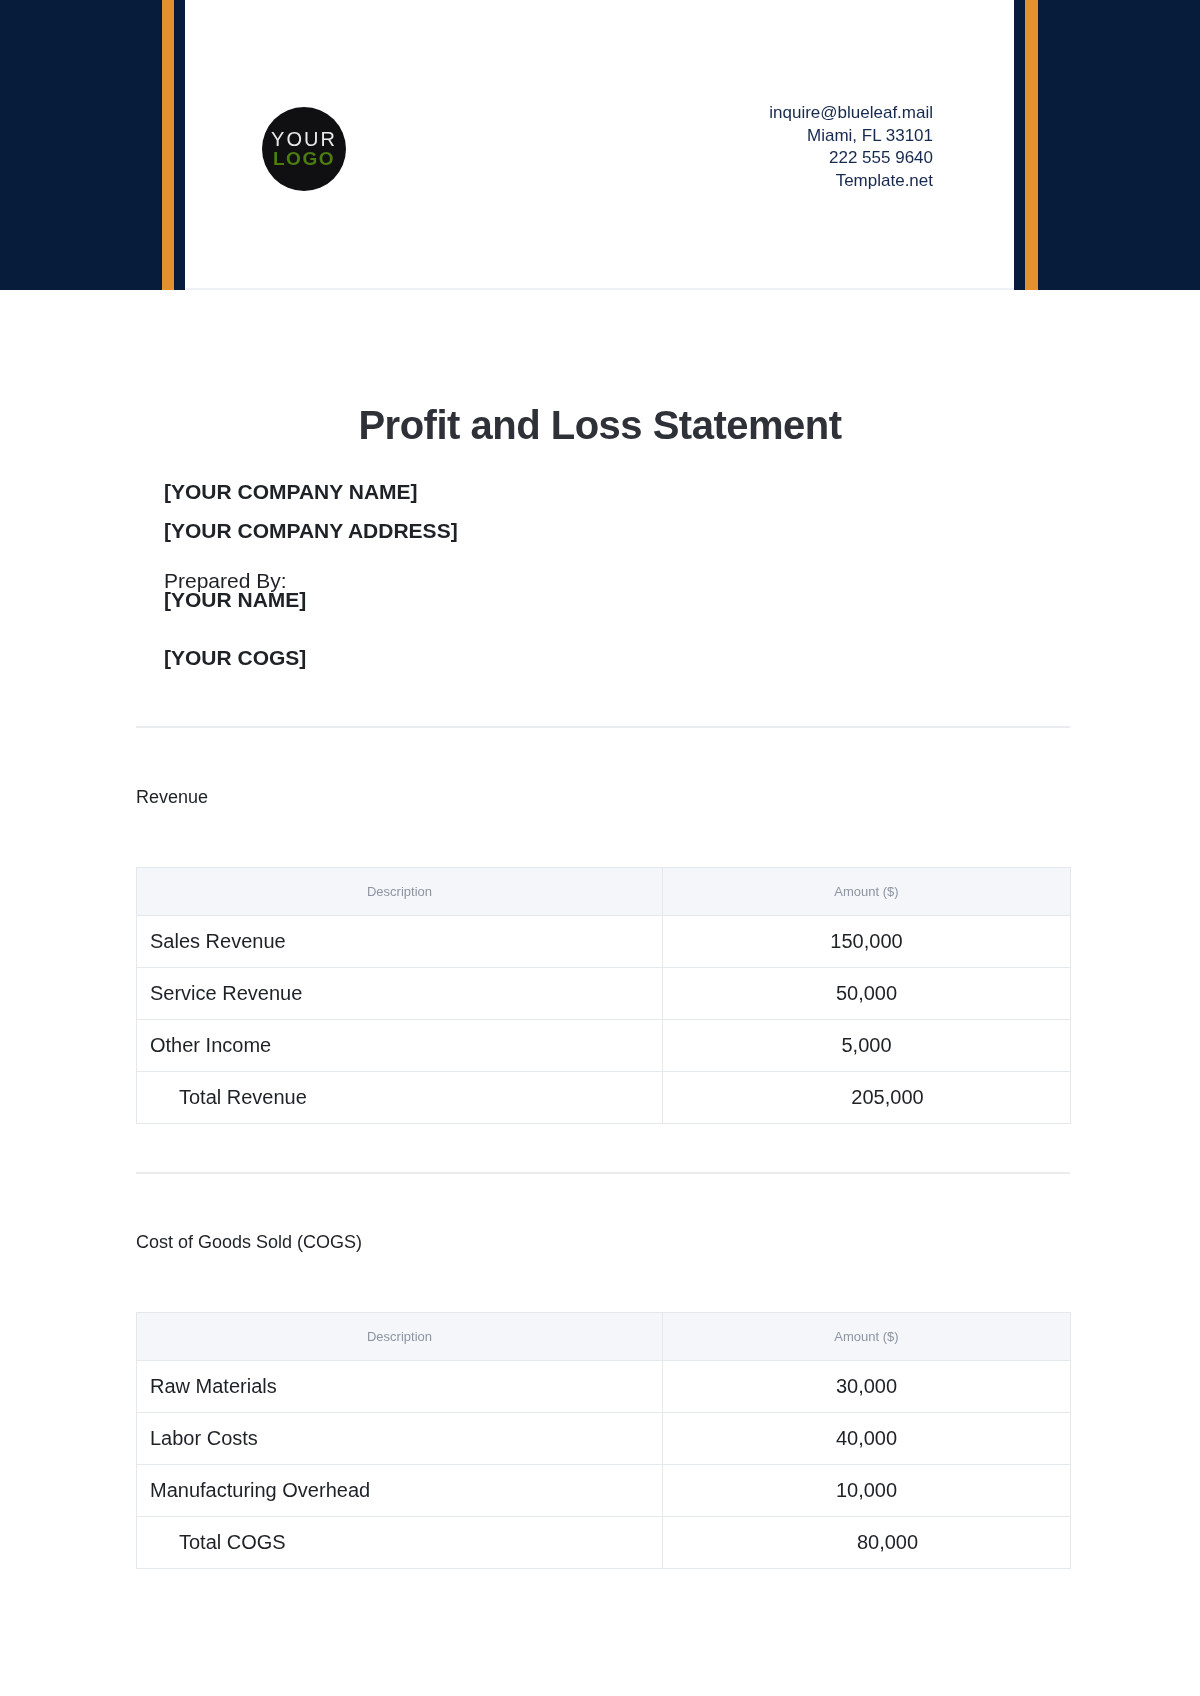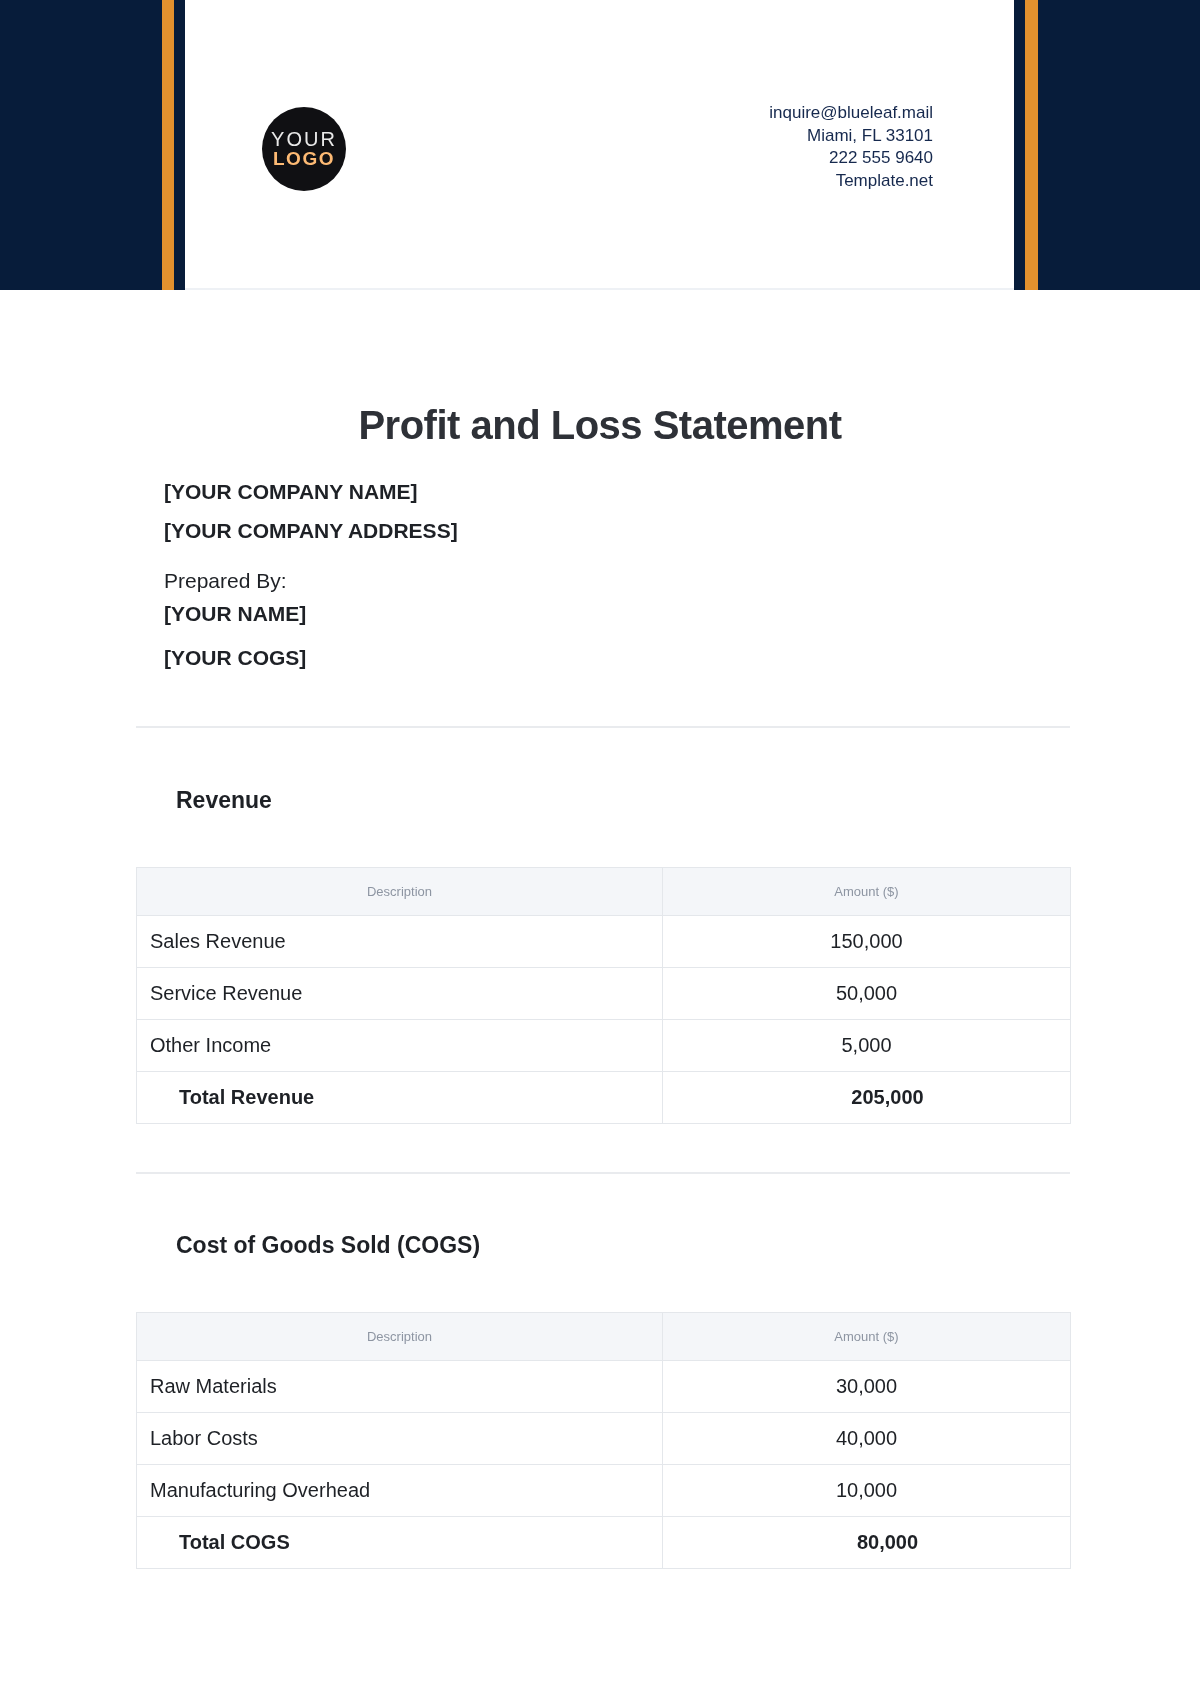--- a/index.html
+++ b/index.html
@@ -18,56 +18,56 @@
   .s-left-navy{left:0;width:162px;background:var(--navy,#071c3a);}
   .s-left-orange{left:162px;width:12px;background:var(--orange,#e2912e);}
   .s-left-thin{left:174px;width:11px;background:var(--navy,#071c3a);}
   .s-right-thin{left:1014px;width:11px;background:var(--navy,#071c3a);}
   .s-right-orange{left:1025px;width:13px;background:var(--orange,#e2912e);}
   .s-right-navy{left:1038px;width:162px;background:var(--navy,#071c3a);}
 
   .logo{position:absolute;left:262px;top:107px;width:84px;height:84px;border-radius:50%;
         background:var(--logo_bg,#101013);display:flex;flex-direction:column;align-items:center;justify-content:center;}
   .logo .l1{color:#e9e9e9;font-size:20px;font-weight:300;letter-spacing:2px;line-height:18px;}
-  .logo .l2{color:#fdba74;font-size:19px;font-weight:700;letter-spacing:1.5px;line-height:21px;}
+  .logo .l2{color:#4d7c0f;font-size:19px;font-weight:700;letter-spacing:1.5px;line-height:21px;}
 
   .contact{position:absolute;right:267px;top:102px;text-align:right;
            font-size:17px;line-height:22.5px;color:var(--contact_ink,#16294e);}
 
   
   .doc-title{position:absolute;left:0;right:0;top:403px;text-align:center;
              font-size:40px;font-weight:700;letter-spacing:-0.5px;color:var(--title_ink,#2e3137);}
   .info-line{position:absolute;left:136px;font-size:21px;color:var(--ink,#1e2126);font-weight:700;line-height:26px;margin-left:28px;}
   .info-company-name{top:479px;}
   .info-company-address{top:518px;}
   .info-prepared{top:568px;font-weight:400;}
-  .info-name{top:601px;text-align:center;}
+  .info-name{top:587px;text-align:center;}
   .info-email{top:645px;}
 
   .divider{position:absolute;left:136px;width:934px;height:2px;background:var(--divider,#e9ebee);}
   .divider-1{top:726px;}
   .divider-2{top:1172px;}
 
-  .section-heading{position:absolute;left:136px;font-size:23px;font-weight:700;color:var(--ink,#1e2126);margin-left:40px;}
+  .section-heading{position:absolute;left:136px;font-size:18px;font-weight:400;color:var(--ink,#1e2126);}
   .heading-revenue{top:787px;}
   .heading-cogs{top:1232px;}
 
   
   table.fin{position:absolute;left:136px;width:934px;border-collapse:collapse;table-layout:fixed;}
   .table-revenue{top:867px;}
   .table-cogs{top:1312px;}
   table.fin col.c-desc{width:526px;}
   table.fin col.c-amt{width:408px;}
   table.fin th{height:48px;background:var(--table_header_bg,#f4f6f9);color:var(--table_header_text,#8d95a2);
                font-size:13px;font-weight:400;text-align:center;border:1px solid var(--table_border,#e4e7eb);}
   table.fin td{height:52px;font-size:20px;color:var(--ink,#1e2126);background:#fff;
                border:1px solid var(--table_border,#e4e7eb);}
   table.fin td.desc{text-align:left;padding-left:13px;margin-left:48px;}
   table.fin td.amt{text-align:center;}
-  table.fin tr.total td{font-weight:700;padding-left:42px;}
+  table.fin tr.total td{font-weight:400;padding-left:42px;}
 </style>
 <title>Profit and Loss Statement</title></head>
 <body>
 
 <div class="page">
 
   <div class="band">
     <div class="stripe s-left-navy"></div>
     <div class="stripe s-left-orange"></div>
     <div class="stripe s-left-thin"></div>

